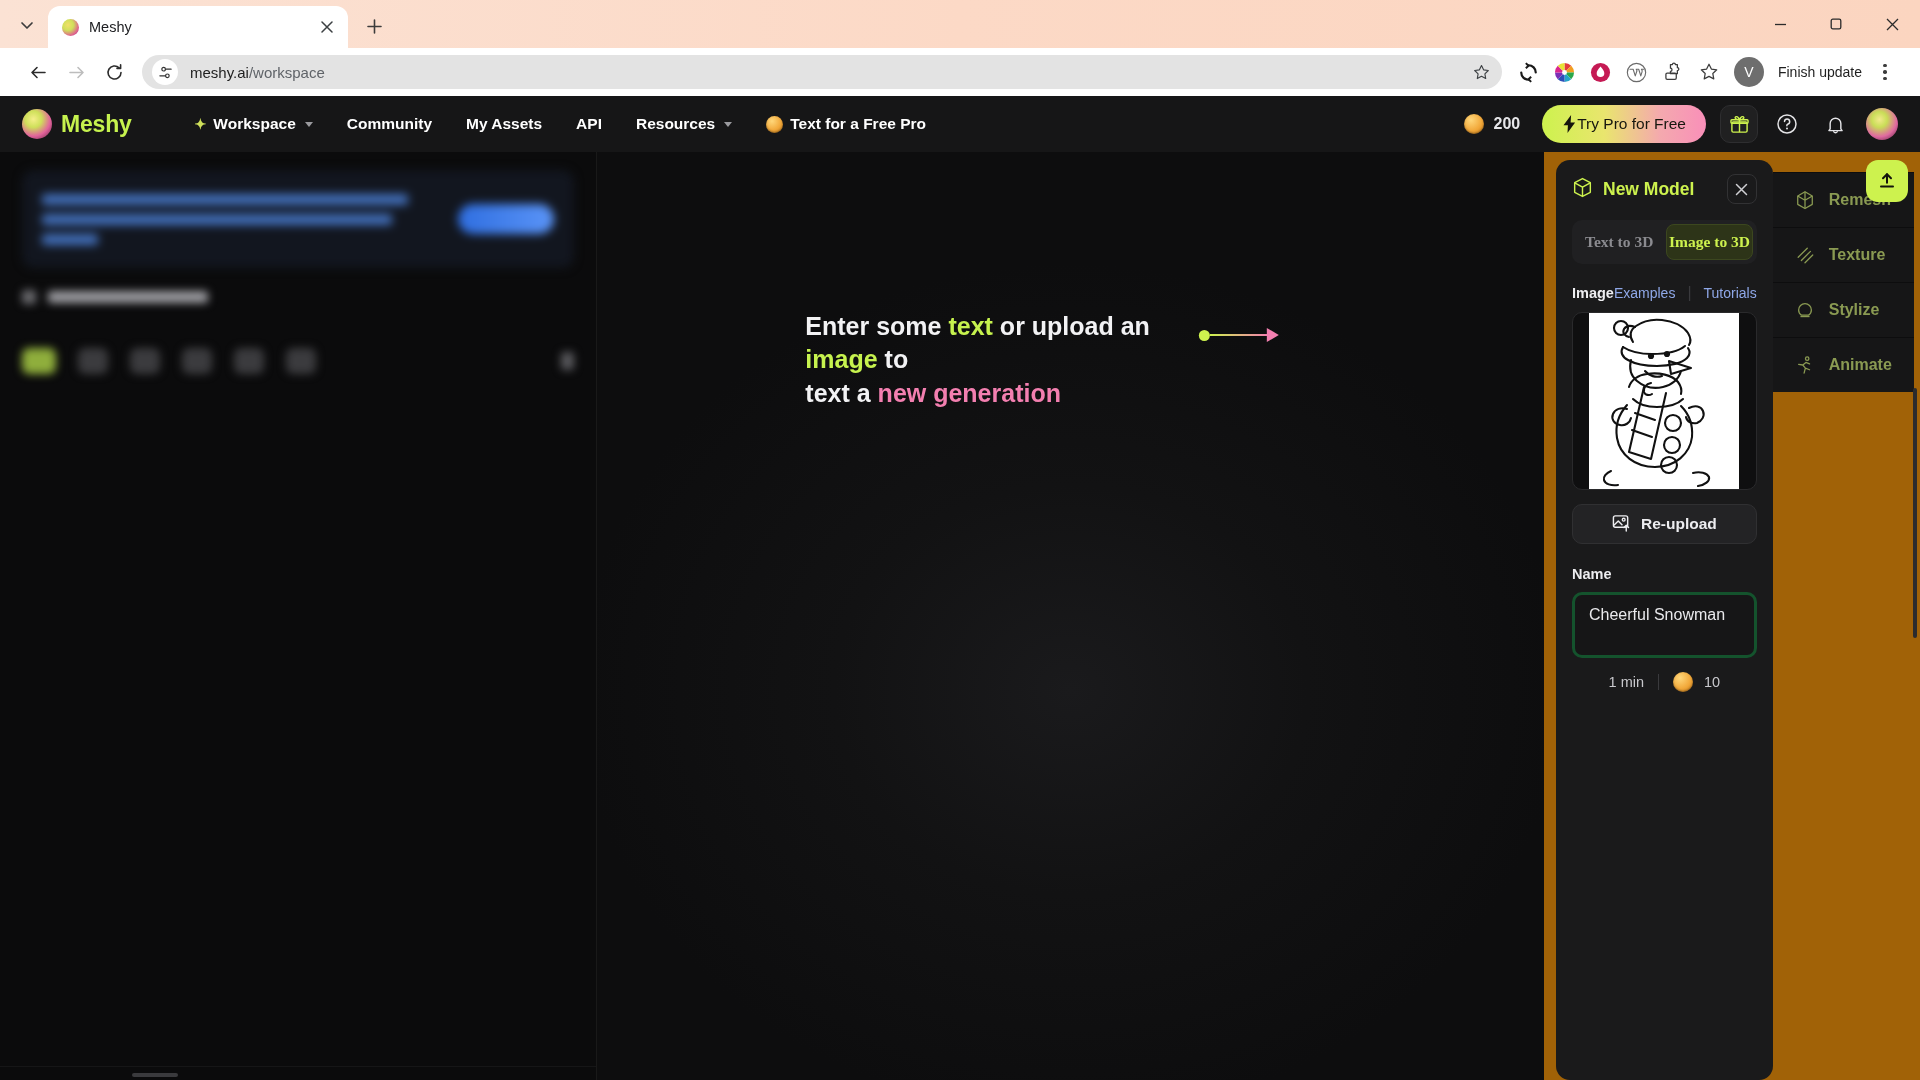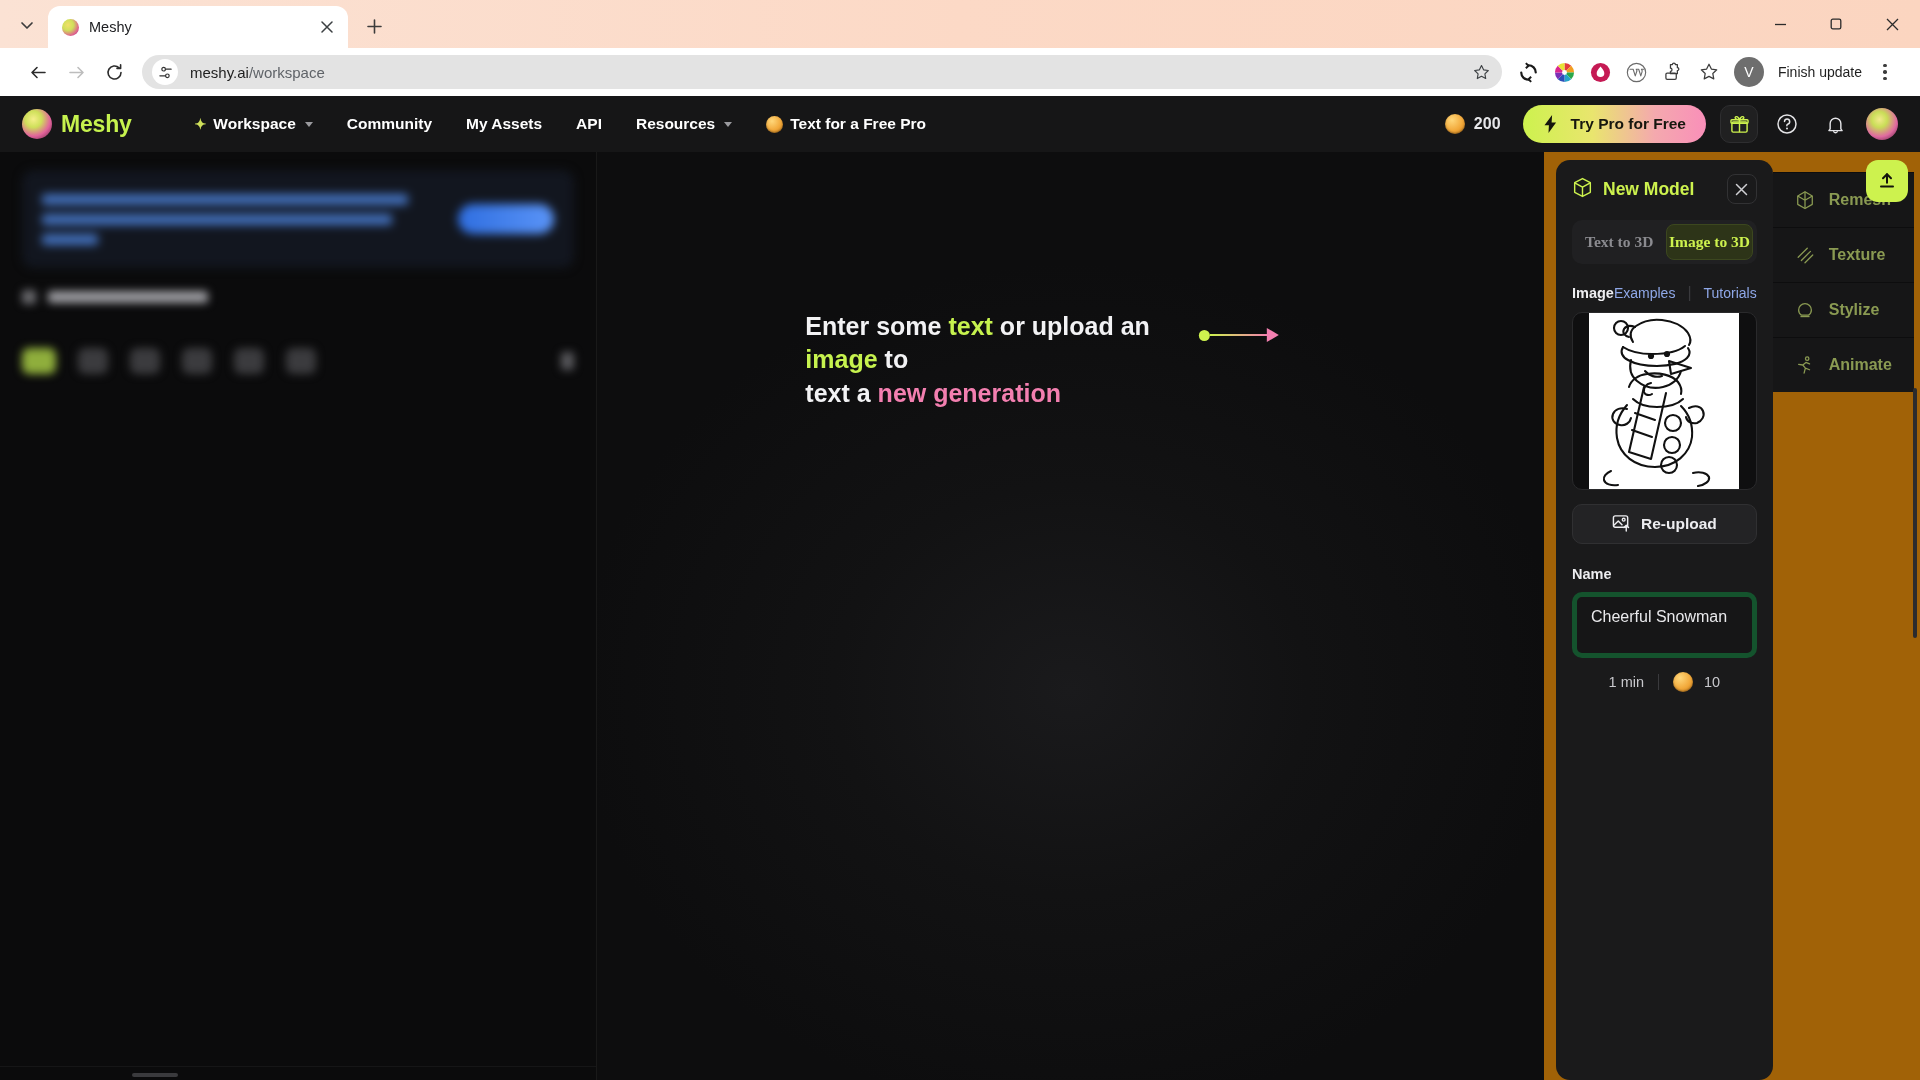--- a/index.html
+++ b/index.html
@@ -189,22 +189,22 @@
     margin-right: 22px;
   }
   .coin {
     width: 20px; height: 20px; border-radius: 50%;
     background: radial-gradient(circle at 35% 30%, #ffd77a 0%, #f2a93b 55%, #c97a16 100%);
     box-shadow: inset 0 -1px 2px rgba(0,0,0,.35);
   }
   .try-pro {
     height: 38px; border-radius: 19px;
     background: linear-gradient(90deg,#cdf24e 0%,#e9e56e 38%,#f4a9ae 72%,#f98fb9 100%);
-    color: #17170f; font-size: 15.5px; font-weight: 700;
-    display: flex; align-items: center; gap: 13px;
+    color: #17170f; font-size: 15.5px; font-weight: 400;
+    display: flex; align-items: center; gap: 0;
     padding: 0 20px; white-space: nowrap;
   }
   .gift-btn {
     width: 38px; height: 38px; margin-left: 14px;
     border-radius: 10px; background: #202021; border: 1px solid #2e2e30;
     display: flex; align-items: center; justify-content: center;
     color: #cdf24e;
   }
   .icon-btn {
     width: 38px; height: 38px; margin-left: 10px;
@@ -358,21 +358,21 @@
   .image-box svg { height: 176px; width: auto; background: #fff; display: block; }
   .reupload {
     margin-top: 14px; height: 40px; border-radius: 10px;
     background: #232325; border: 1px solid #303032;
     display: flex; align-items: center; justify-content: center; gap: 10px;
     color: #ededf0; font-size: 15.5px; font-weight: 600;
   }
   .name-label { margin-top: 22px; font-size: 14.5px; font-weight: 700; color: #ededf0; }
   .name-box {
     margin-top: 10px; height: 66px; border-radius: 10px;
-    background: #161617; border: 5px solid #14532d;
+    background: #161617; border: 3px solid #14532d;
     padding: 11px 14px;
     color: #e9e9ec; font-size: 16px;
   }
   .cost-row {
     margin-top: 14px;
     display: flex; align-items: center; justify-content: center; gap: 14px;
     color: #c8c8cc; font-size: 14.5px;
   }
   .cost-row .vsep { width: 1px; height: 16px; background: #3a3a3d; }
   .cost-row .c { display: flex; align-items: center; gap: 11px; }

